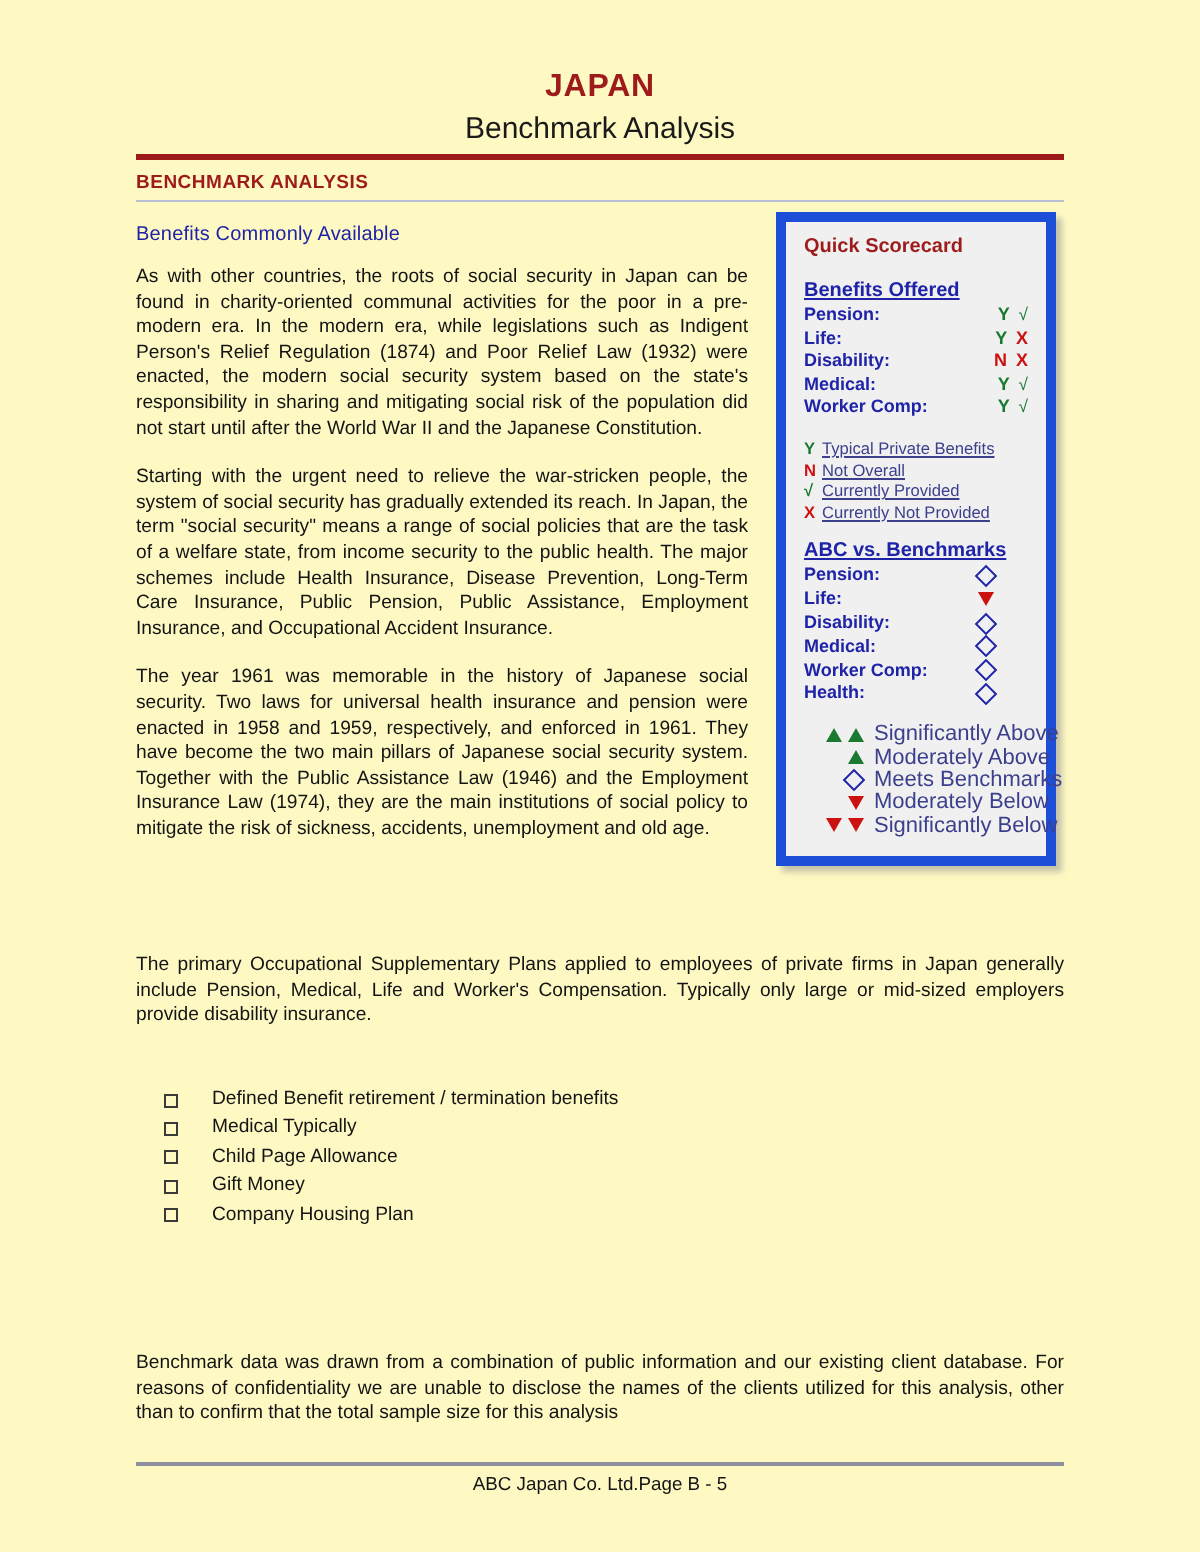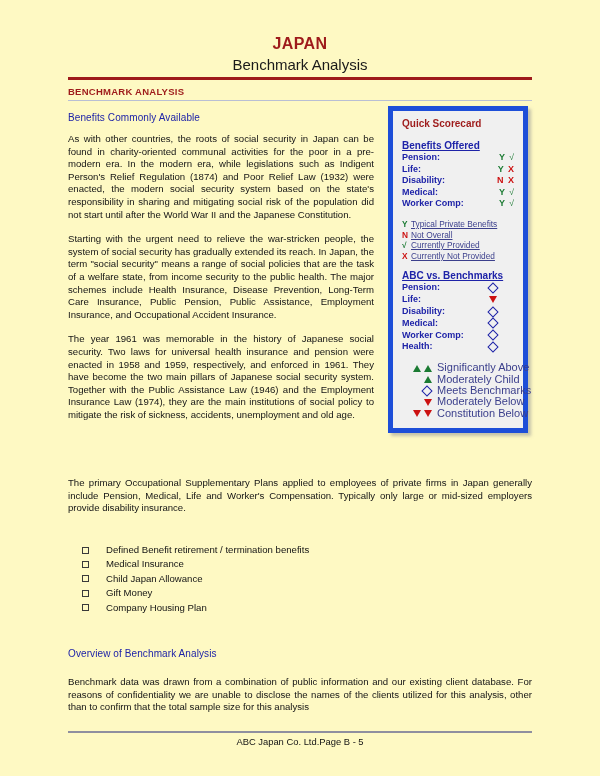--- a/index.html
+++ b/index.html
@@ -356,54 +356,51 @@
     </div>
 
     <div class="sc-gap"></div>
 
     <div class="sc-key-row">
       <span class="keysym"><span class="tri-up"></span> <span class="tri-up"></span></span>
       <span class="keytxt">Significantly Above</span>
     </div>
     <div class="sc-key-row">
       <span class="keysym"><span class="tri-up"></span></span>
-      <span class="keytxt">Moderately Child</span>
+      <span class="keytxt">Moderately Above</span>
     </div>
     <div class="sc-key-row">
       <span class="keysym"><span class="dia"></span></span>
       <span class="keytxt">Meets Benchmarks</span>
     </div>
     <div class="sc-key-row">
       <span class="keysym"><span class="tri-down"></span></span>
       <span class="keytxt">Moderately Below</span>
     </div>
     <div class="sc-key-row">
       <span class="keysym"><span class="tri-down"></span> <span class="tri-down"></span></span>
-      <span class="keytxt">Constitution Below</span>
+      <span class="keytxt">Significantly Below</span>
     </div>
   </div>
 
   <div class="full" style="top:477px;">
     <p class="fbody">The primary Occupational Supplementary Plans applied to employees of private firms in Japan generally include Pension, Medical, Life and Worker's Compensation.  Typically only large or mid-sized employers provide disability insurance.</p>
   </div>
 
   <div class="full" style="top:543px;">
     <ul class="bullets">
       <li><span class="bullet-glyph"></span><span>Defined Benefit retirement / termination benefits</span></li>
-      <li><span class="bullet-glyph"></span><span>Medical Insurance</span></li>
-      <li><span class="bullet-glyph"></span><span>Child Japan Allowance</span></li>
+      <li><span class="bullet-glyph"></span><span>Medical Typically</span></li>
+      <li><span class="bullet-glyph"></span><span>Child Page Allowance</span></li>
       <li><span class="bullet-glyph"></span><span>Gift Money</span></li>
       <li><span class="bullet-glyph"></span><span>Company Housing Plan</span></li>
     </ul>
   </div>
 
 
-  <div class="full" style="top:648px;">
-    <div class="h-blue" style="margin-bottom:0;">Overview of Benchmark Analysis</div>
-  </div>
 
   <div class="full" style="top:676px;">
     <p class="fbody last">Benchmark data was drawn from a combination of public information and our existing client database.  For reasons of confidentiality we are unable to disclose the names of the clients utilized for this analysis, other than to confirm that the total sample size for this analysis</p>
   </div>
 
   <div class="footer-rule"></div>
   <div class="footer">
     <span>ABC Japan Co. Ltd.</span>
     <span>Page B - 5</span>
   </div>

